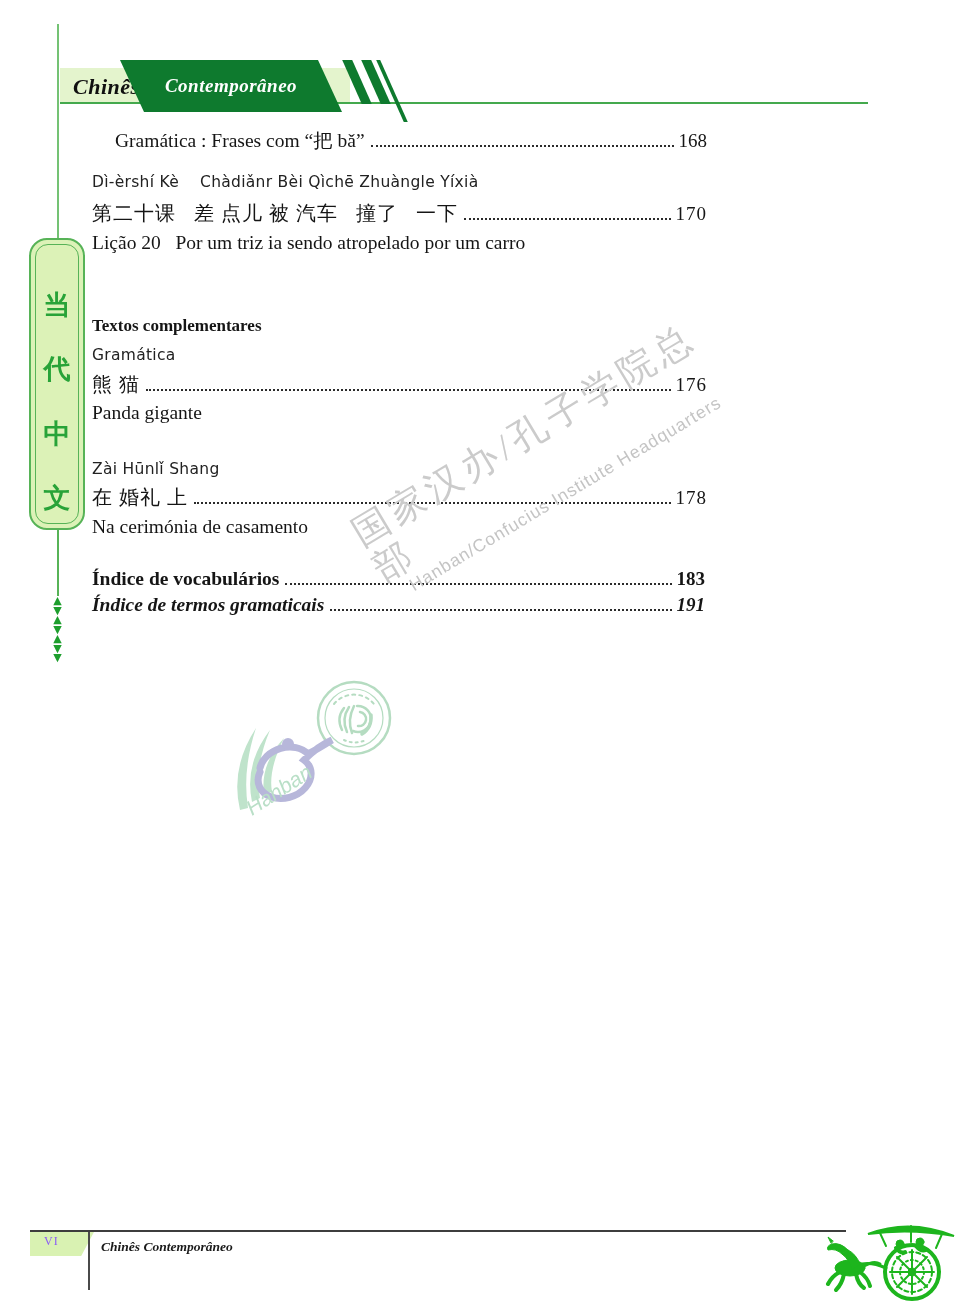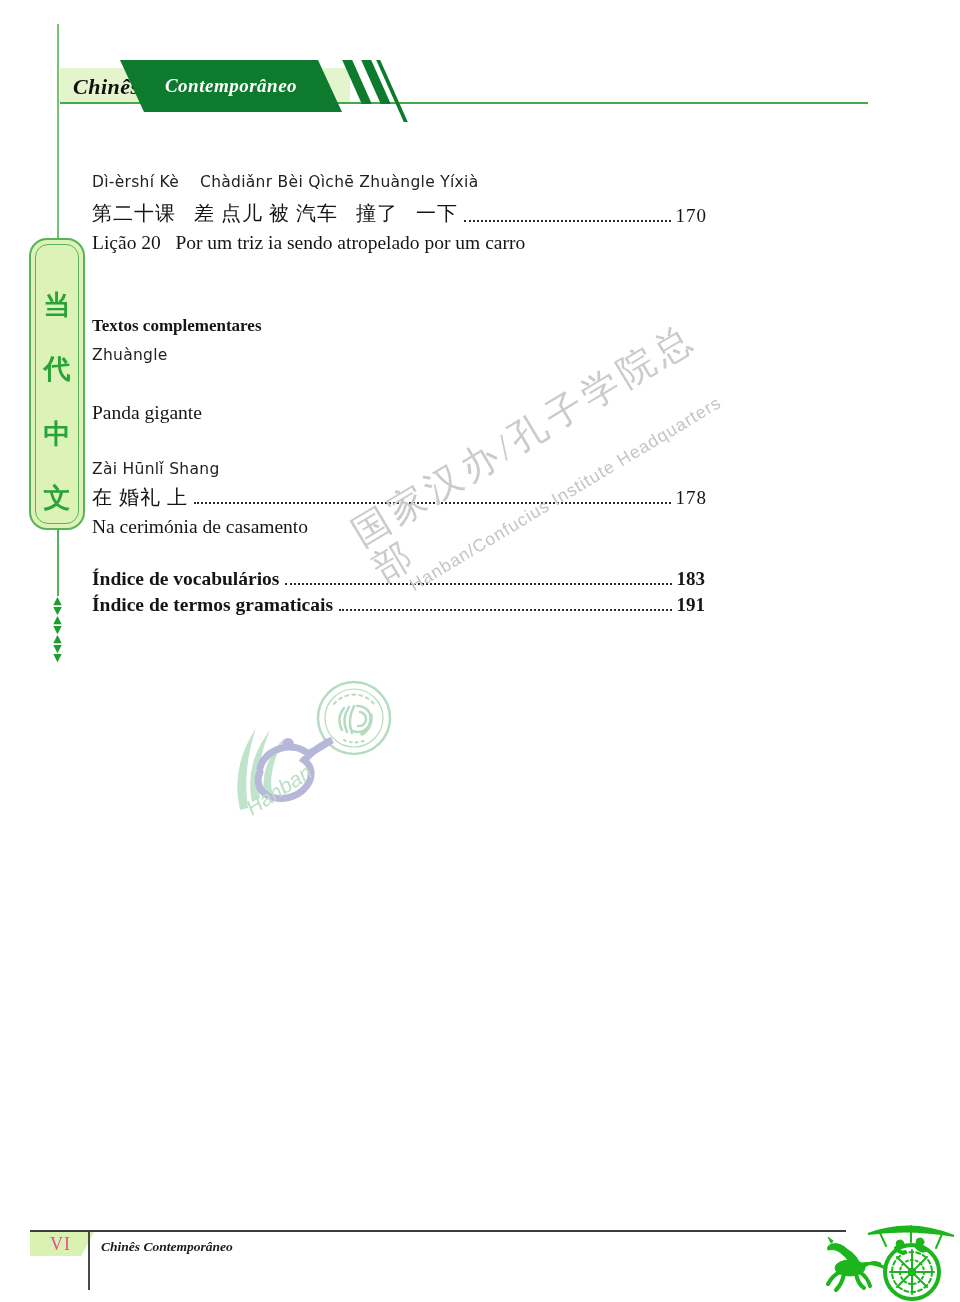--- a/index.html
+++ b/index.html
@@ -64,21 +64,21 @@
   .wm-cn{font-size:37px; letter-spacing:5px; font-family:"Liberation Serif",serif; color:#cbcbcb; line-height:1.1;}
   .wm-en{font-size:17.5px; font-family:"Liberation Sans",sans-serif; color:#c4c4c4; letter-spacing:1px; padding-left:22px;}
   .wm-seal{position:absolute; left:314px; top:678px;}
   .wm-hanban{position:absolute; left:226px; top:698px;}
   
   .f-line{position:absolute; left:30px; top:1230px; width:816px; height:2px; background:#3d3d3d;}
   .f-chip{
     position:absolute; left:30px; top:1232px; width:64px; height:24px; background:#d9f2b2;
     clip-path:polygon(0 0, 100% 0, 80% 100%, 0 100%);
   }
-  .f-num{position:absolute; left:50px; top:1234px; font-size:18px; letter-spacing:1px; color:#ec4899;}
+  .f-num{position:absolute; left:44px; top:1234px; font-size:12px; letter-spacing:1px; color:#8b5cf6;}
   .f-vline{position:absolute; left:88px; top:1232px; width:1.5px; height:58px; background:#4a4a4a;}
   .f-title{position:absolute; left:101px; top:1239px; font-size:13.5px; font-weight:bold; font-style:italic; color:#1a1a1a;}
   .chariot{position:absolute; left:812px; top:1216px;}
 </style>
 </head>
 <body>
 
 <div class="page">
 
   <div class="vline-top"></div>
@@ -97,40 +97,50 @@
     <div class="chars">
       <span>当</span>
       <span>代</span>
       <span>中</span>
       <span>文</span>
     </div>
   </div>
   <div class="vline-mid"></div>
   <div class="arrows">▲▼▲▼▲▼▼</div>
 
+  <div class="row serif19" style="left:115px; top:127px; width:592px;">
+    <span class="t">Gramática : Frases com “把 bǎ”</span>
+    <span class="leader"></span>
+    <span class="pg">168</span>
+  </div>
 
   <div class="row pinyin" style="left:92px; top:173px;align-items:center;">
     <span class="t">Dì-èrshí Kè    Chàdiǎnr Bèi Qìchē Zhuàngle Yíxià</span>
   </div>
-  <div class="row cn" style="left:92px; top:200px; width:615px;align-items:flex-end;">
+  <div class="row cn" style="left:92px; top:200px; width:615px;">
     <span class="t">第二十课   差 点儿 被 汽车   撞了   一下</span>
     <span class="leader"></span>
     <span class="pg">170</span>
   </div>
   <div class="row serif19" style="left:92px; top:232px;justify-content:flex-end;">
     <span class="t">Lição 20   Por um triz ia sendo atropelado por um carro</span>
   </div>
 
 
   <div class="row h-section" style="left:92px; top:316px;">
     <span class="t">Textos complementares</span>
   </div>
 
   <div class="row pinyin" style="left:92px; top:346px;">
-    <span class="t">Zhuàngle</span>
+    <span class="t">Gramática</span>
+  </div>
+  <div class="row cn" style="left:92px; top:371px; width:615px;">
+    <span class="t">熊 猫</span>
+    <span class="leader"></span>
+    <span class="pg">176</span>
   </div>
   <div class="row serif19" style="left:92px; top:402px;">
     <span class="t">Panda gigante</span>
   </div>
 
   <div class="row pinyin" style="left:92px; top:460px;">
     <span class="t">Zài Hūnlǐ Shang</span>
   </div>
   <div class="row cn" style="left:92px; top:484px; width:615px;">
     <span class="t">在 婚礼 上</span>
@@ -139,21 +149,21 @@
   </div>
   <div class="row serif19" style="left:92px; top:516px;">
     <span class="t">Na cerimónia de casamento</span>
   </div>
 
   <div class="row serif19 bold" style="left:92px; top:568px; width:613px;justify-content:flex-end;">
     <span class="t">Índice de vocabulários</span>
     <span class="leader"></span>
     <span class="pg">183</span>
   </div>
-  <div class="row serif19 bold" style="left:92px; top:594px; width:613px;">
+  <div class="row serif19 bold" style="left:92px; top:594px; width:613px;font-style:italic;">
     <span class="t">Índice de termos gramaticais</span>
     <span class="leader"></span>
     <span class="pg">191</span>
   </div>
 
   <div class="wm-text">
     <div class="wm-cn">国家汉办/孔子学院总部</div>
     <div class="wm-en">Hanban/Confucius Institute Headquarters</div>
   </div>
 

